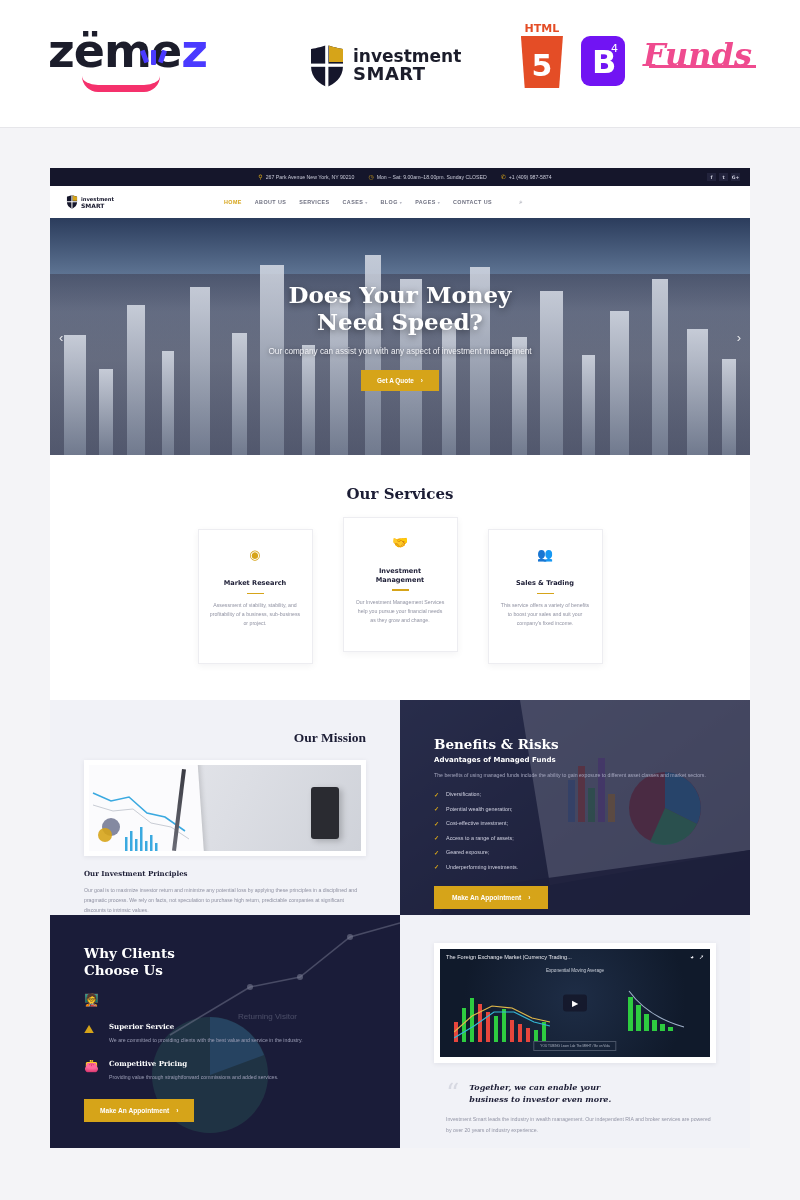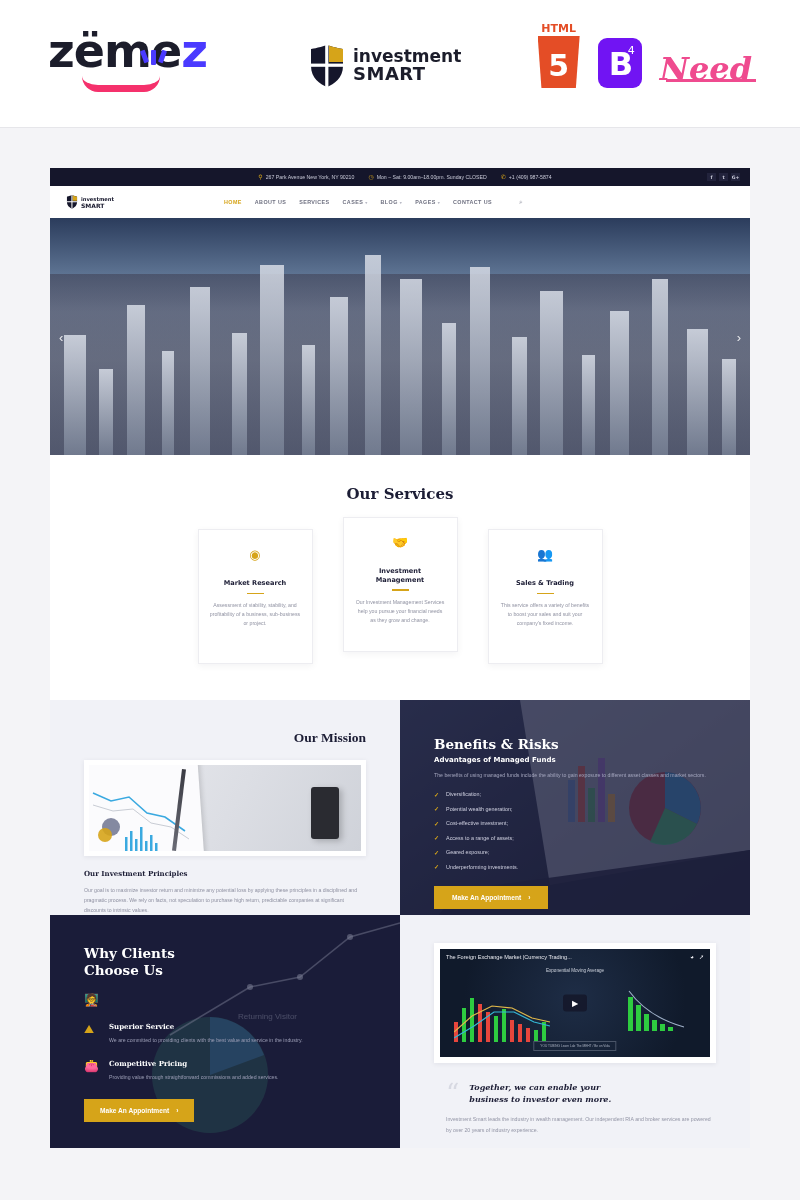--- a/index.html
+++ b/index.html
@@ -64,21 +64,21 @@
     font-size: 17px; font-weight: 700; color: #1c1d2b; display: block;
   }
   .is-name .l2 {
     font-family: "DejaVu Sans", sans-serif;
     font-size: 18px; font-weight: 700; color: #1c1d2b; display: block;
     letter-spacing: .5px;
   }
 
   .tech-badges {
     position: absolute; right: 48px; top: 36px;
-    display: flex; align-items: flex-end; gap: 18px;
+    display: flex; align-items: flex-start; gap: 18px;
   }
   .badge-html5 {
     width: 42px; height: 52px; position: relative;
     background: #e44d26;
     clip-path: polygon(0 0, 100% 0, 91% 100%, 50% 112%, 9% 100%);
   }
   .badge-html5 .inner {
     position: absolute; inset: 0;
     display: flex; flex-direction: column; align-items: center;
   }
@@ -369,21 +369,21 @@
       <div class="badge-html5">
           <div class="inner">
             <span class="five">5</span>
           </div>
         </div>
     </div>
     <div class="badge-boot">
       <span class="b">B</span>
       <span class="sup">4</span>
     </div>
-    <div class="badge-sass">Need</div>
+    <div class="badge-sass">Funds</div>
   </div>
 </div>
 
 <div class="canvas">
   <div class="site">
 
     <div class="contactbar">
       <div class="cb-items">
         <span class="cb-item">
           <span class="cb-ico">⚲</span>
@@ -466,20 +466,31 @@
           <i style="left:66%;width:15px;height:118px"></i>
         <i style="left:70%;width:23px;height:164px"></i>
           <i style="left:76%;width:13px;height:100px"></i>
         <i style="left:80%;width:19px;height:144px"></i>
           <i style="left:86%;width:16px;height:176px"></i>
         <i style="left:91%;width:21px;height:126px"></i>
           <i style="left:96%;width:14px;height:96px"></i>
       </div>
       <span class="hero-arrow l">‹</span>
       <span class="hero-arrow r">›</span>
+      <div class="hero-inner">
+        <div class="hero-h1">
+          <div>Does Your Money</div>
+          <div>Need Speed?</div>
+        </div>
+        <div class="hero-sub">Our company can assist you with any aspect of investment management</div>
+        <button class="btn-gold hero-btn">
+          <span>Get A Quote</span>
+          <span>›</span>
+        </button>
+      </div>
     </div>
 
     <div class="services">
       <div class="sec-title">Our Services</div>
       <div class="svc-row">
         <div class="svc-card">
           <div class="svc-ico">◉</div>
           <div class="svc-name">Market Research</div>
           <div class="svc-rule"></div>
           <div class="svc-text">Assessment of viability, stability, and profitability of a business, sub-business or project.</div>

